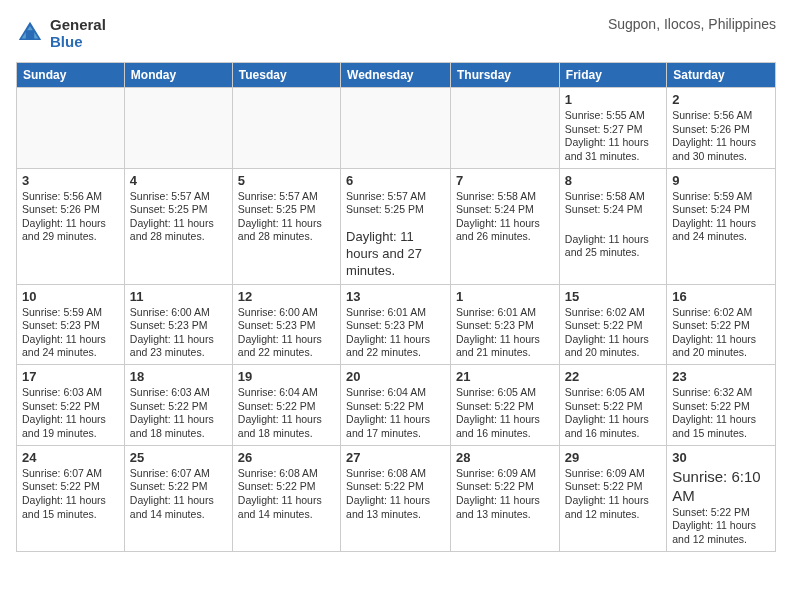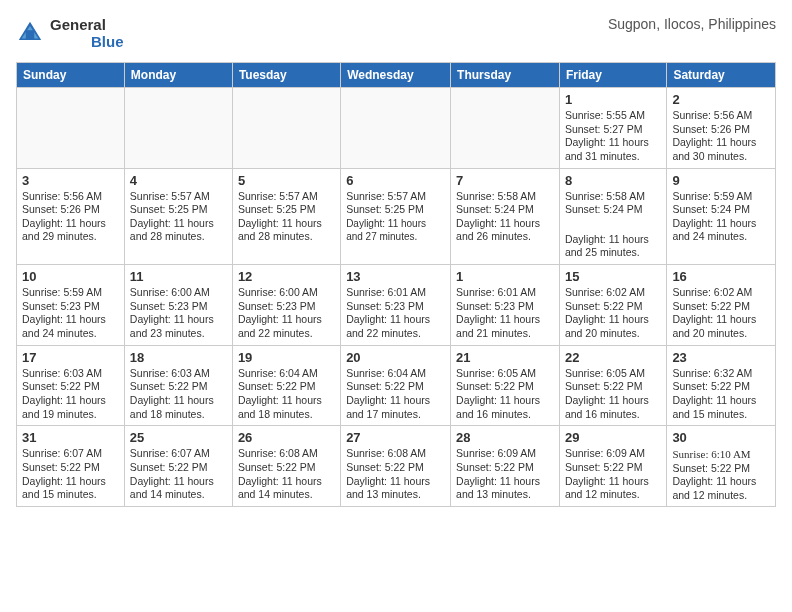--- a/index.html
+++ b/index.html
@@ -78,21 +78,21 @@
     <div class="logo">
       <svg class="logo-icon" viewBox="0 0 40 40">
         <polygon points="20,4 36,30 4,30" fill="#2a6bb5"></polygon>
         <polygon points="20,10 32,28 8,28" fill="#5a9fd4"></polygon>
         <rect x="14" y="16" width="12" height="14" fill="#2a6bb5"></rect>
       </svg>
       <div>
         <div style="font-size:15px;font-weight:bold;color:#333;">
           <span>General</span>
         </div>
-        <div style="font-size:15px;font-weight:bold;color:#2a6bb5;margin-left:41px;">
+        <div style="font-size:15px;font-weight:bold;color:#2a6bb5;">
           <span>Blue</span>
         </div>
       </div>
     </div>
     <div class="title-block">
       <div class="location">Sugpon, Ilocos, Philippines</div>
     </div>
   </div>
 
   <table class="calendar">
@@ -143,21 +143,21 @@
           <td>
             <span class="day-num">5</span>
             <div style="font-size: 10.5px; line-height: 1.3;">Sunrise: 5:57 AM</div>
             <div style="font-size: 10.5px; line-height: 1.3;">Sunset: 5:25 PM</div>
             <div style="font-size: 10.5px; line-height: 1.3;">Daylight: 11 hours and 28 minutes.</div>
           </td>
           <td>
             <span class="day-num">6</span>
             <div style="font-size: 10.5px; line-height: 1.3;">Sunrise: 5:57 AM</div>
             <div style="font-size: 10.5px; line-height: 1.3;">Sunset: 5:25 PM</div>
-            <div style="font-size: 10px; line-height: 1.3;">Daylight: 11 hours and 27 minutes.</div>
+            <div style="font-size: 13px; line-height: 1.3; margin-top: 12px;">Daylight: 11 hours and 27 minutes.</div>
           </td>
           <td>
             <span class="day-num">7</span>
             <div style="font-size: 10.5px; line-height: 1.3;">Sunrise: 5:58 AM</div>
             <div style="font-size: 10.5px; line-height: 1.3;">Sunset: 5:24 PM</div>
             <div style="font-size: 10.5px; line-height: 1.3;">Daylight: 11 hours and 26 minutes.</div>
           </td>
           <td>
             <span class="day-num">8</span>
             <div style="font-size: 10.5px; line-height: 1.3;">Sunrise: 5:58 AM</div>
@@ -254,21 +254,21 @@
           </td>
           <td>
             <span class="day-num">23</span>
             <div style="font-size: 10.5px; line-height: 1.3;">Sunrise: 6:32 AM</div>
             <div style="font-size: 10.5px; line-height: 1.3;">Sunset: 5:22 PM</div>
             <div style="font-size: 10.5px; line-height: 1.3;">Daylight: 11 hours and 15 minutes.</div>
           </td>
         </tr>
         <tr>
           <td>
-            <span class="day-num">31</span>
+            <span class="day-num">24</span>
             <div style="font-size: 10.5px; line-height: 1.3;">Sunrise: 6:07 AM</div>
             <div style="font-size: 10.5px; line-height: 1.3;">Sunset: 5:22 PM</div>
             <div style="font-size: 10.5px; line-height: 1.3;">Daylight: 11 hours and 15 minutes.</div>
           </td>
           <td>
             <span class="day-num">25</span>
             <div style="font-size: 10.5px; line-height: 1.3;">Sunrise: 6:07 AM</div>
             <div style="font-size: 10.5px; line-height: 1.3;">Sunset: 5:22 PM</div>
             <div style="font-size: 10.5px; line-height: 1.3;">Daylight: 11 hours and 14 minutes.</div>
           </td>
@@ -291,20 +291,20 @@
             <div style="font-size: 10.5px; line-height: 1.3;">Daylight: 11 hours and 13 minutes.</div>
           </td>
           <td>
             <span class="day-num">29</span>
             <div style="font-size: 10.5px; line-height: 1.3;">Sunrise: 6:09 AM</div>
             <div style="font-size: 10.5px; line-height: 1.3;">Sunset: 5:22 PM</div>
             <div style="font-size: 10.5px; line-height: 1.3;">Daylight: 11 hours and 12 minutes.</div>
           </td>
           <td>
             <span class="day-num">30</span>
-            <div style="font-size: 11px; line-height: 1.3; font-family: Liberation Serif, serif;">Sunrise: 6:10 AM</div>
+            <div style="font-size: 15px; line-height: 1.3;">Sunrise: 6:10 AM</div>
             <div style="font-size: 10.5px; line-height: 1.3;">Sunset: 5:22 PM</div>
             <div style="font-size: 10.5px; line-height: 1.3;">Daylight: 11 hours and 12 minutes.</div>
           </td>
         </tr>
       </tbody>
   </table>
 </div>
 
 </body></html>

